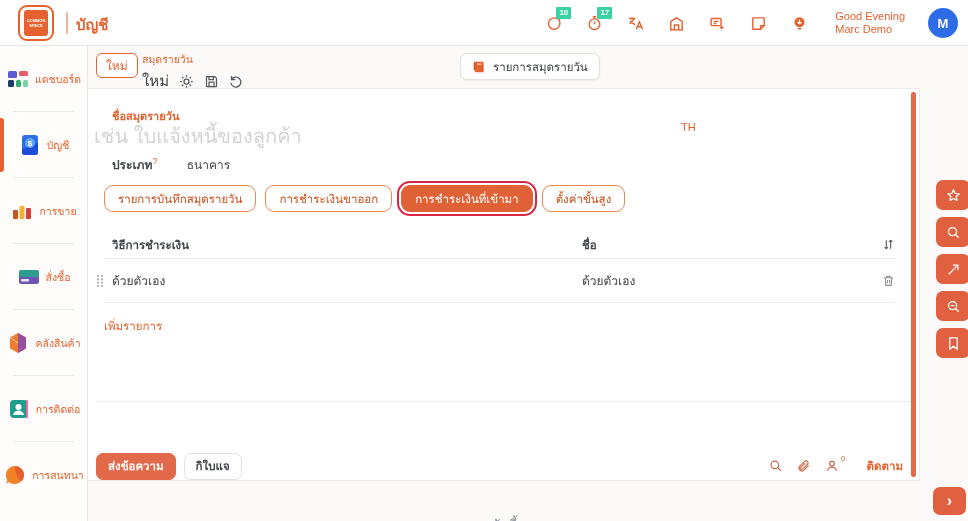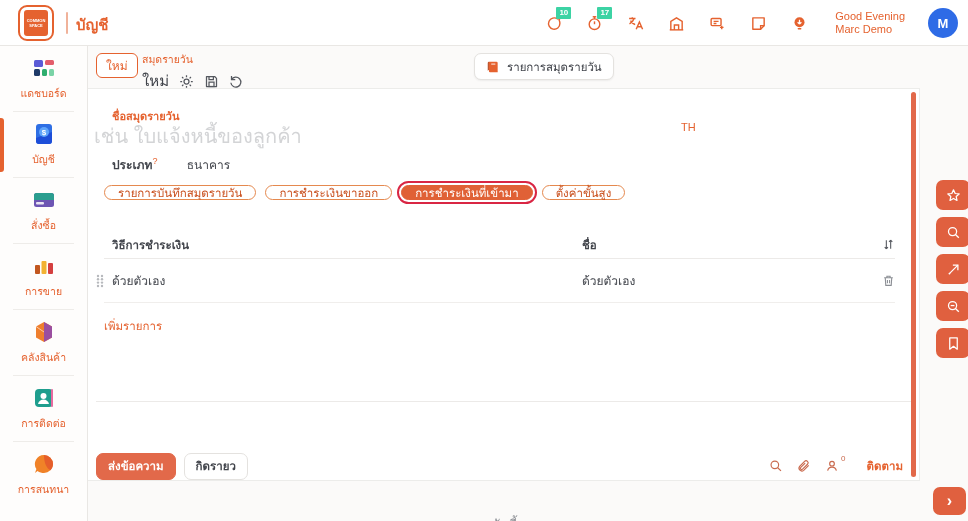--- a/index.html
+++ b/index.html
@@ -14,50 +14,50 @@
   .hdr-sep { position:absolute; left:66px; top:12px; width:2px; height:22px; background:#f0b29a; border-radius:2px; }
   .app-title { position:absolute; left:76px; top:13px; font-size:15px; font-weight:bold; color:#e5622f; }
   .hdr-right { position:absolute; right:10px; top:0; height:46px; display:flex; align-items:center; gap:23px; }
   .hicon { position:relative; width:18px; height:18px; color:#e5622f; display:flex; align-items:center; justify-content:center; cursor:pointer; }
   .badge { position:absolute; top:-7px; right:-9px; background:#3cd3a4; color:#fff; font-size:8px; font-weight:bold; padding:1px 3px; border-radius:1px; line-height:10px; }
   .greeting { text-align:left; color:#e5622f; font-size:11px; line-height:13px; margin-left:4px; }
   .avatar { width:30px; height:30px; border-radius:50%; background:#2e6be6; color:#fff; font-size:13px; font-weight:bold; display:flex; align-items:center; justify-content:center; }
 
   
   .sidebar { position:absolute; left:0; top:46px; width:88px; bottom:0; background:#fefdfc; border-right:1px solid #e9e7e4; z-index:4; }
-  .side-item { position:relative; height:66px; display:flex; flex-direction:column; align-items:center; justify-content:center; gap:5px; cursor:pointer;text-align:center; }
+  .side-item { position:relative; height:66px; display:flex; align-items:center; justify-content:center; gap:5px; cursor:pointer;text-align:center; }
   .side-item:not(:last-child)::after { content:""; position:absolute; left:13px; right:13px; bottom:0; border-bottom:1px solid #eeece9; }
   .side-item.active::before { content:""; position:absolute; left:0; top:6px; bottom:6px; width:4px; background:#e5622f; border-radius:0 3px 3px 0; }
   .side-label { font-size:10.5px; color:#e5622f; }
 
   
   .main { position:absolute; left:88px; top:46px; right:0; bottom:0; }
 
   
   .btn-new { position:absolute; left:8px; top:7px; height:25px; padding:0 9px; background:#fff; border:1px solid #e5622f; border-radius:6px; color:#e5622f; font-size:12px; display:flex; align-items:center; cursor:pointer; }
   .bc-block { position:absolute; left:54px; top:5px; }
   .bc-top { font-size:10.5px; color:#e5622f; cursor:pointer; }
   .bc-row { display:flex; align-items:center; gap:10px; margin-top:1px; }
   .bc-current { font-size:15px; color:#41444b; }
   .cp-icon { width:15px; height:15px; color:#55585f; cursor:pointer; }
-  .btn-journal { position:absolute; left:386px; top:7px; height:27px; padding:0 11px; background:#fff; border:1px solid #e4e2df; border-radius:7px; box-shadow:0 1px 2px rgba(0,0,0,.06); display:flex; align-items:center; gap:7px; font-size:11.5px; color:#41444b; cursor:pointer; }
+  .btn-journal { position:absolute; left:372px; top:7px; height:27px; padding:0 11px; background:#fff; border:1px solid #e4e2df; border-radius:7px; box-shadow:0 1px 2px rgba(0,0,0,.06); display:flex; align-items:center; gap:7px; font-size:11.5px; color:#41444b; cursor:pointer; }
 
   
   .card { position:absolute; left:0; top:42px; width:832px; height:393px; background:#fff; border:1px solid #ececea; border-left:none; }
   .fld-label { position:absolute; left:24px; top:18px; font-size:11px; color:#e5622f; font-weight:bold; }
   .name-input { position:absolute; left:6px; top:32px; width:560px; height:30px; border:none; outline:none; font-size:20px; color:#0f766e; background:transparent; font-family:inherit; }
   .name-input::placeholder { color:#d3d4d6; }
   .lang-badge { position:absolute; left:593px; top:32px; font-size:11px; color:#e5622f; cursor:pointer; }
   .type-row { position:absolute; left:24px; top:66px; font-size:12px; color:#41444b; }
   .type-label { font-weight:bold; }
   .type-help { color:#e5622f; font-size:9px; vertical-align:super; cursor:pointer; }
   .type-value { margin-left:26px; cursor:pointer; }
 
   .tabs { position:absolute; left:16px; top:96px; display:flex; gap:9px; align-items:center; }
-  .tab { height:15px; padding:0 13px; border:1px solid #e5894f; border-radius:9px; background:#fff; color:#c94f1d; font-size:11.5px; display:flex; align-items:center; cursor:pointer; white-space:nowrap; }
+  .tab { height:27px; padding:0 13px; border:1px solid #e5894f; border-radius:9px; background:#fff; color:#c94f1d; font-size:11.5px; display:flex; align-items:center; cursor:pointer; white-space:nowrap; }
   .tab.active { background:#e06136; border-color:#e06136; color:#fff; outline:2px solid #d92644; outline-offset:2px; }
 
   .grid { position:absolute; left:16px; top:142px; right:24px; }
   .grid-head { display:flex; align-items:center; height:28px; border-bottom:1px solid #eceae8; font-size:11.5px; font-weight:bold; color:#41444b; }
   .col-method { width:478px; padding-left:8px; }
   .col-name { flex:1; }
   .col-tools { width:20px; display:flex; justify-content:flex-end; color:#55585f; cursor:pointer; }
   .grid-row { display:flex; align-items:center; height:44px; border-bottom:1px solid #f0eeec; font-size:12px; color:#41444b; cursor:pointer; }
   .row-handle { width:14px; margin-left:-8px; color:#b7b9bd; cursor:grab; }
   .cell-method { width:472px; padding-left:2px; }
@@ -175,33 +175,33 @@
       <svg width="24" height="24" viewBox="0 0 24 24">
           <rect x="4" y="2" width="16" height="20" rx="3" fill="#2f6fe4"></rect>
           <path d="M4 16l16-6v9a3 3 0 0 1-3 3H7a3 3 0 0 1-3-3z" fill="#1d4ed8"></path>
           <circle cx="12" cy="10" r="5" fill="#60a5fa"></circle>
           <text x="12" y="13" font-size="8" fill="#fff" text-anchor="middle" font-weight="bold">$</text>
         </svg>
       <span class="side-label">บัญชี</span>
     </div>
     <div class="side-item">
       <svg width="24" height="24" viewBox="0 0 24 24">
+          <rect x="3" y="11" width="5" height="9" rx="1" fill="#c2571f"></rect>
+          <rect x="9.5" y="7" width="5" height="13" rx="1" fill="#f2b232"></rect>
+          <rect x="16" y="9" width="5" height="11" rx="1" fill="#d43f3f"></rect>
+        </svg>
+      <span class="side-label">การขาย</span>
+    </div>
+    <div class="side-item">
+      <svg width="24" height="24" viewBox="0 0 24 24">
           <rect x="2" y="5" width="20" height="14" rx="2.5" fill="#6d55b3"></rect>
           <path d="M2 7.5A2.5 2.5 0 0 1 4.5 5h15A2.5 2.5 0 0 1 22 7.5V12H2z" fill="#2b9e8f"></path>
           <rect x="4" y="14" width="8" height="2.5" rx="1" fill="#fff" opacity=".85"></rect>
         </svg>
       <span class="side-label">สั่งซื้อ</span>
-    </div>
-    <div class="side-item">
-      <svg width="24" height="24" viewBox="0 0 24 24">
-          <rect x="3" y="11" width="5" height="9" rx="1" fill="#c2571f"></rect>
-          <rect x="9.5" y="7" width="5" height="13" rx="1" fill="#f2b232"></rect>
-          <rect x="16" y="9" width="5" height="11" rx="1" fill="#d43f3f"></rect>
-        </svg>
-      <span class="side-label">การขาย</span>
     </div>
     <div class="side-item">
       <svg width="24" height="24" viewBox="0 0 24 24">
           <path d="M12 2l8 4.5v11L12 22 4 17.5v-11z" fill="#ef7f2e"></path>
           <path d="M12 2l8 4.5v11L12 22V12z" fill="#9a4ea0"></path>
           <path d="M12 12L4 6.5" stroke="#fff" stroke-width="1" opacity=".6"></path>
         </svg>
       <span class="side-label">คลังสินค้า</span>
     </div>
     <div class="side-item">
@@ -309,21 +309,21 @@
               </svg>
           </div>
         </div>
         <div class="add-line">เพิ่มรายการ</div>
       </div>
 
       <div class="card-hr"></div>
 
       <div class="chatter">
         <div class="btn-send">ส่งข้อความ</div>
-        <div class="btn-ghost">กิดรายว</div>
+        <div class="btn-ghost">กิใบแจ</div>
         <div class="chatter-right">
           <span class="ch-icon">
             <svg width="14" height="14" viewBox="0 0 24 24" fill="none" stroke="currentColor" stroke-width="2">
                 <circle cx="10" cy="10" r="6.5"></circle>
                 <path d="M15 15l5.5 5.5"></path>
               </svg>
           </span>
           <span class="ch-icon">
             <svg width="14" height="14" viewBox="0 0 24 24" fill="none" stroke="currentColor" stroke-width="2">
                 <path d="M20 11l-8.5 8.5a5 5 0 0 1-7-7L13 4a3.5 3.5 0 0 1 5 5l-8.5 8.5a2 2 0 0 1-3-3L14 7"></path>

